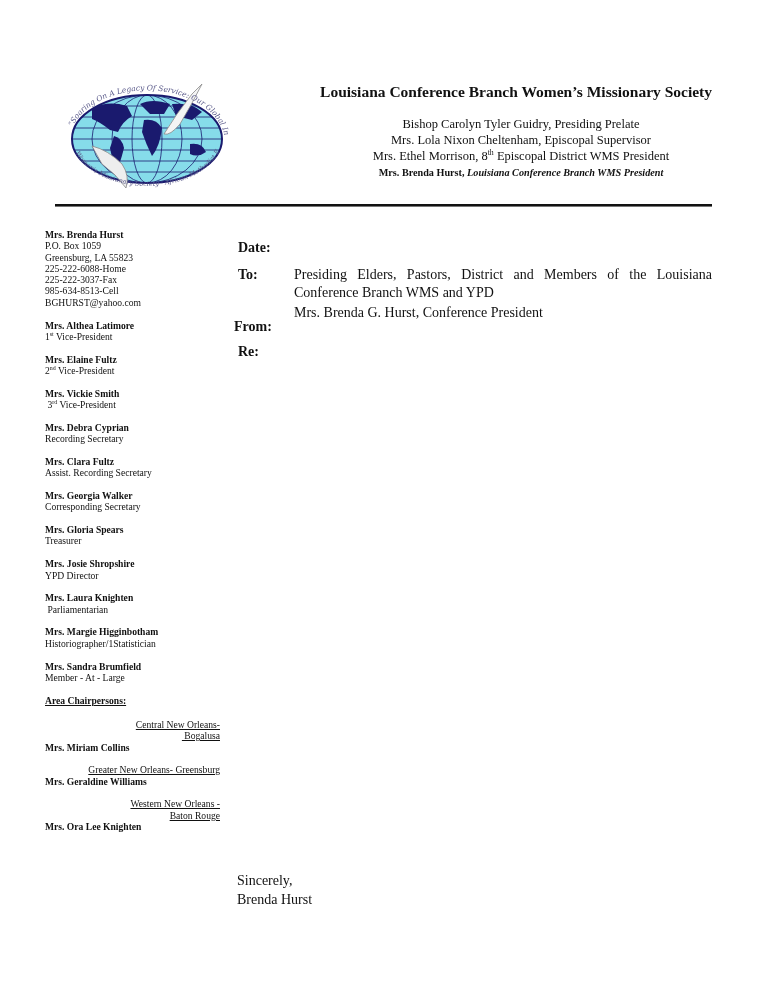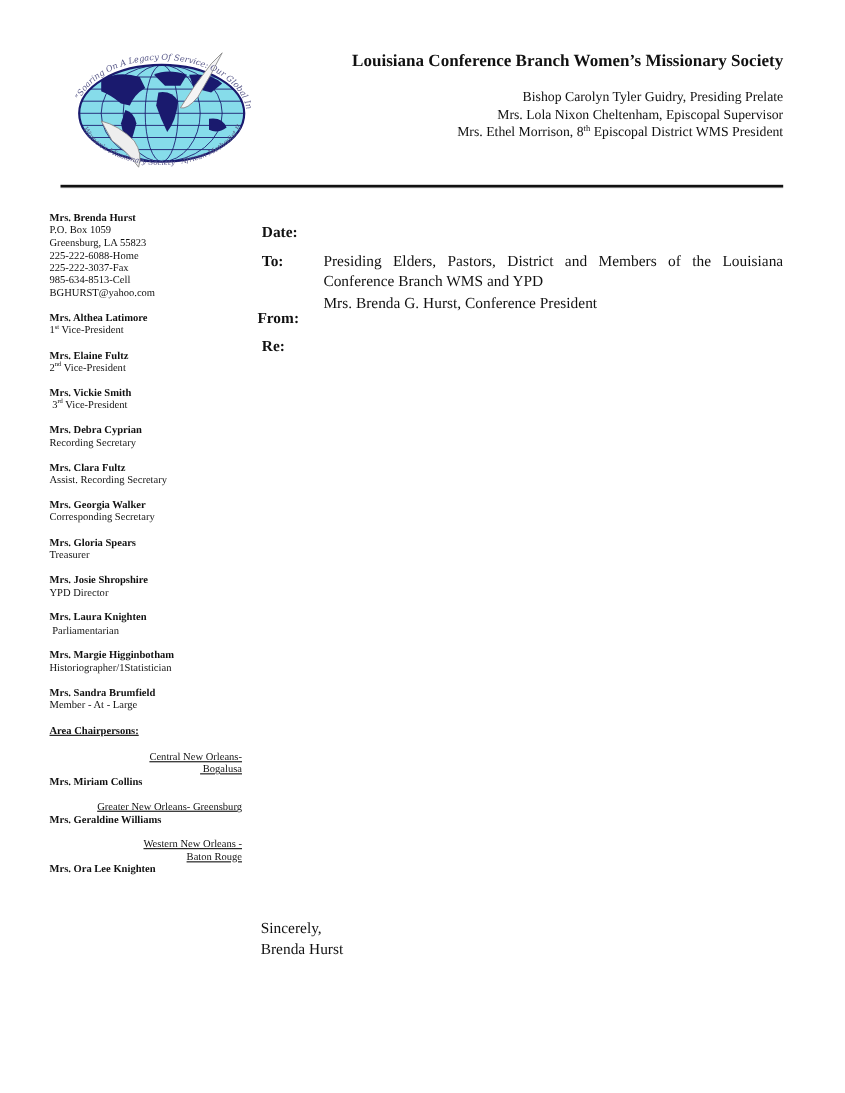--- a/index.html
+++ b/index.html
@@ -1,24 +1,24 @@
 <!DOCTYPE html>
 <html><head>
 <meta charset="utf-8">
 <style>
   html, body { margin: 0; padding: 0; background: #ffffff; }
   body { width: 768px; height: 994px; position: relative; overflow: hidden;
          font-family: "Liberation Serif", "DejaVu Serif", serif; color: #111; }
-  .abs { position: absolute; }
+  .abs { position: absolute; margin-top: 36px; }
 
   
   #logo { left: 52px; top: 28px; width: 190px; height: 130px; }
   #org-title { left: 262px; top: 47px; width: 450px; text-align: right;
                font-size: 15.5px; font-weight: bold; white-space: nowrap; }
-  #officials { left: 330px; top: 80px; width: 382px; text-align: right;
+  #officials { left: 330px; top: 80px; width: 382px; text-align: center;
                font-size: 12.5px; line-height: 16.2px; }
   #officials .line { white-space: nowrap; }
   #officials .pres { font-size: 10.2px; font-weight: bold; }
   #officials .pres i { font-style: italic; }
   sup { font-size: 62%; line-height: 0; vertical-align: super; }
   #rule { left: 55px; top: 168px; width: 657px; height: 0;
           border-top: 2px solid #111; border-bottom: 1px solid #777; }
 
   
   #sidebar { left: 45px; top: 193px; width: 175px; font-size: 9.6px; line-height: 11.3px; }
@@ -82,20 +82,21 @@
     </text>
   </svg>
 </div>
 
 <div id="org-title" class="abs">Louisiana Conference Branch Women’s Missionary Society</div>
 
 <div id="officials" class="abs">
   <div class="line">Bishop Carolyn Tyler Guidry, Presiding Prelate</div>
   <div class="line">Mrs. Lola Nixon Cheltenham, Episcopal Supervisor</div>
   <div class="line"><span>Mrs. Ethel Morrison, 8</span><sup>th</sup><span> Episcopal District WMS President</span></div>
+  <div class="line pres"><span>Mrs. Brenda Hurst,</span> <i>Louisiana Conference Branch WMS President</i></div>
 </div>
 
 <div id="rule" class="abs"></div>
 
 <div id="sidebar" class="abs">
   <div class="block">
     <div class="name">Mrs. Brenda Hurst</div>
     <div class="role">P.O. Box 1059</div>
     <div class="role">Greensburg, LA 55823</div>
     <div class="role">225-222-6088-Home</div>

